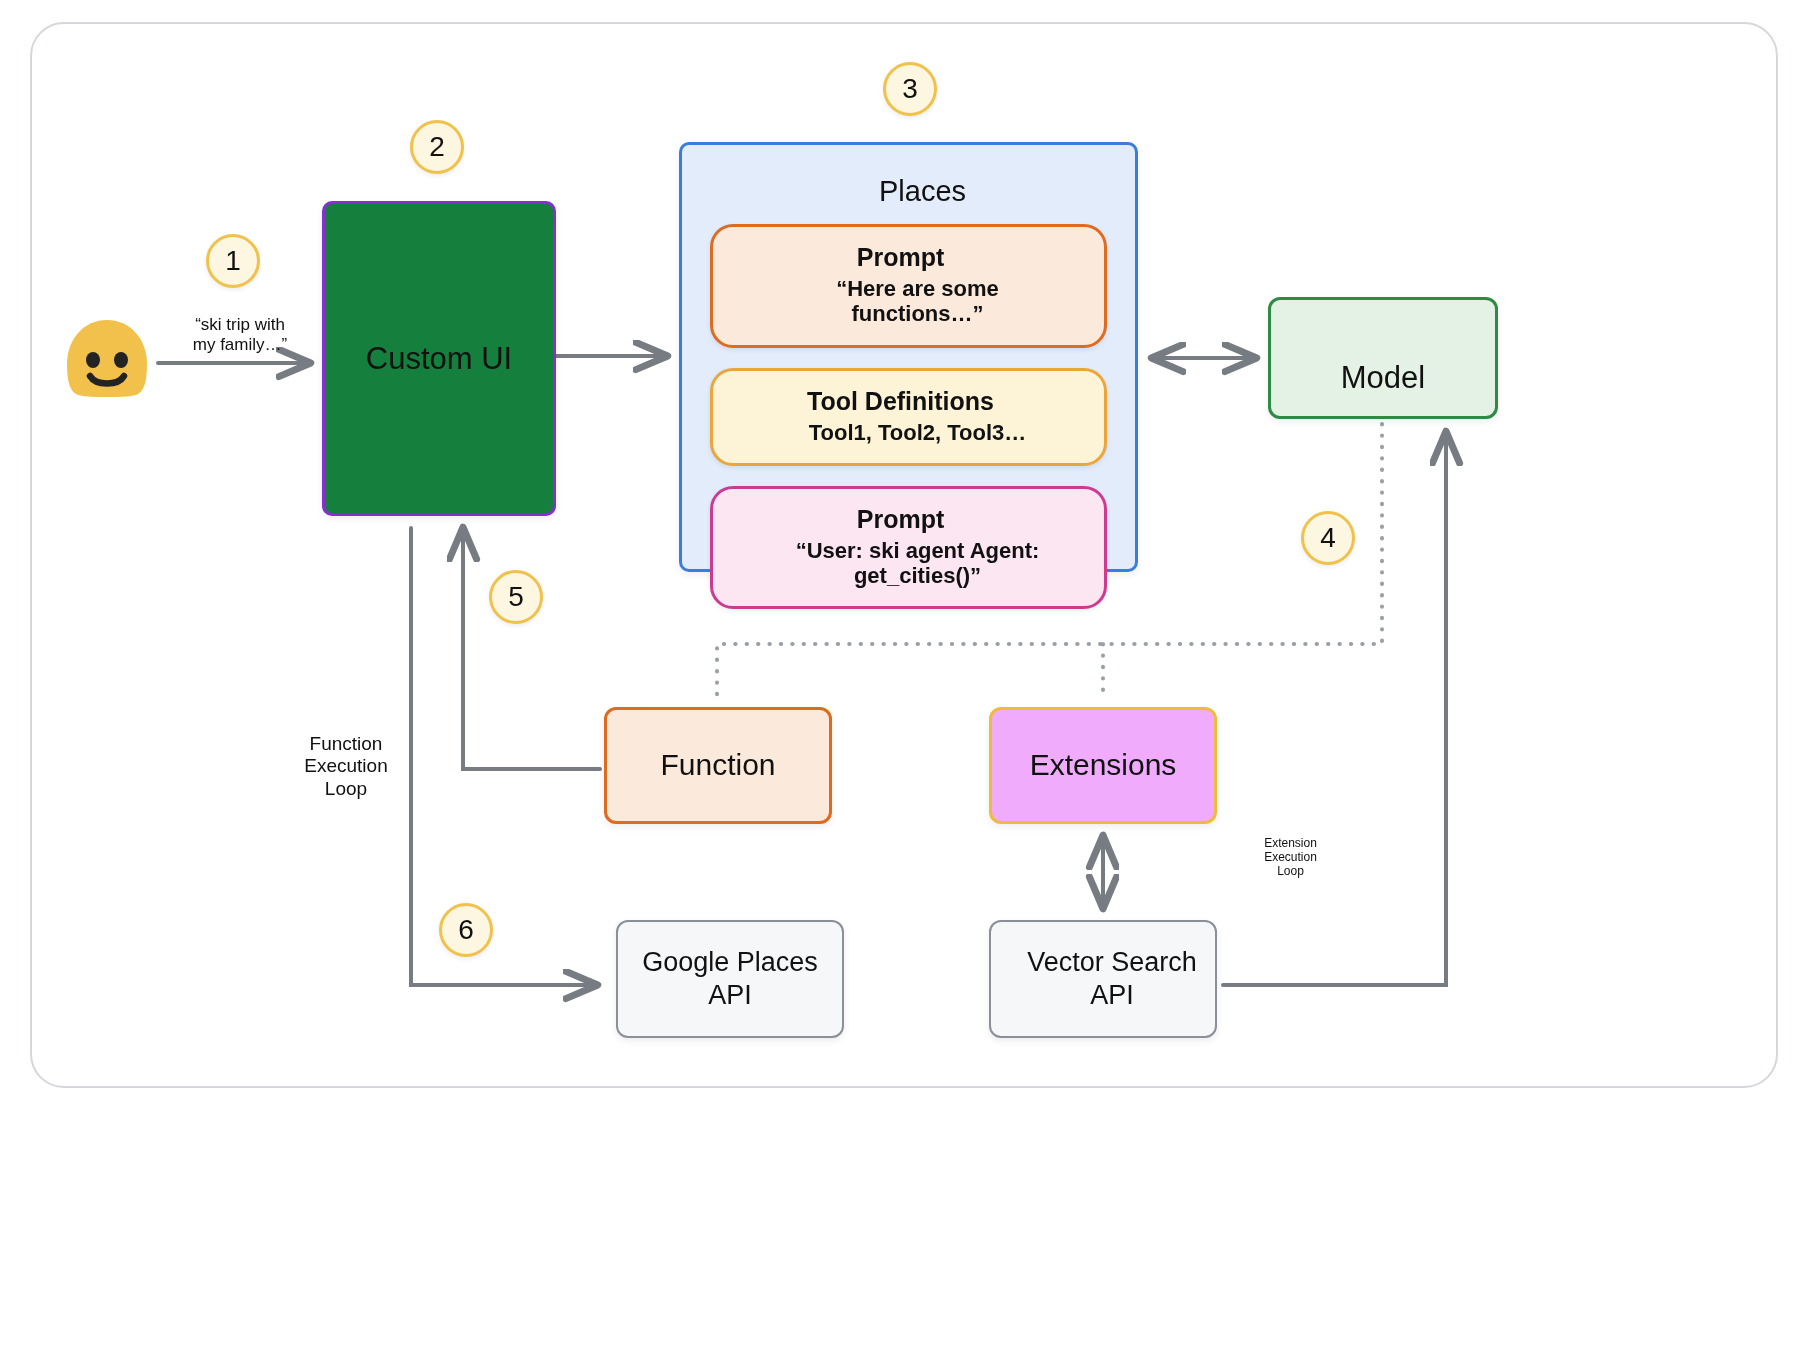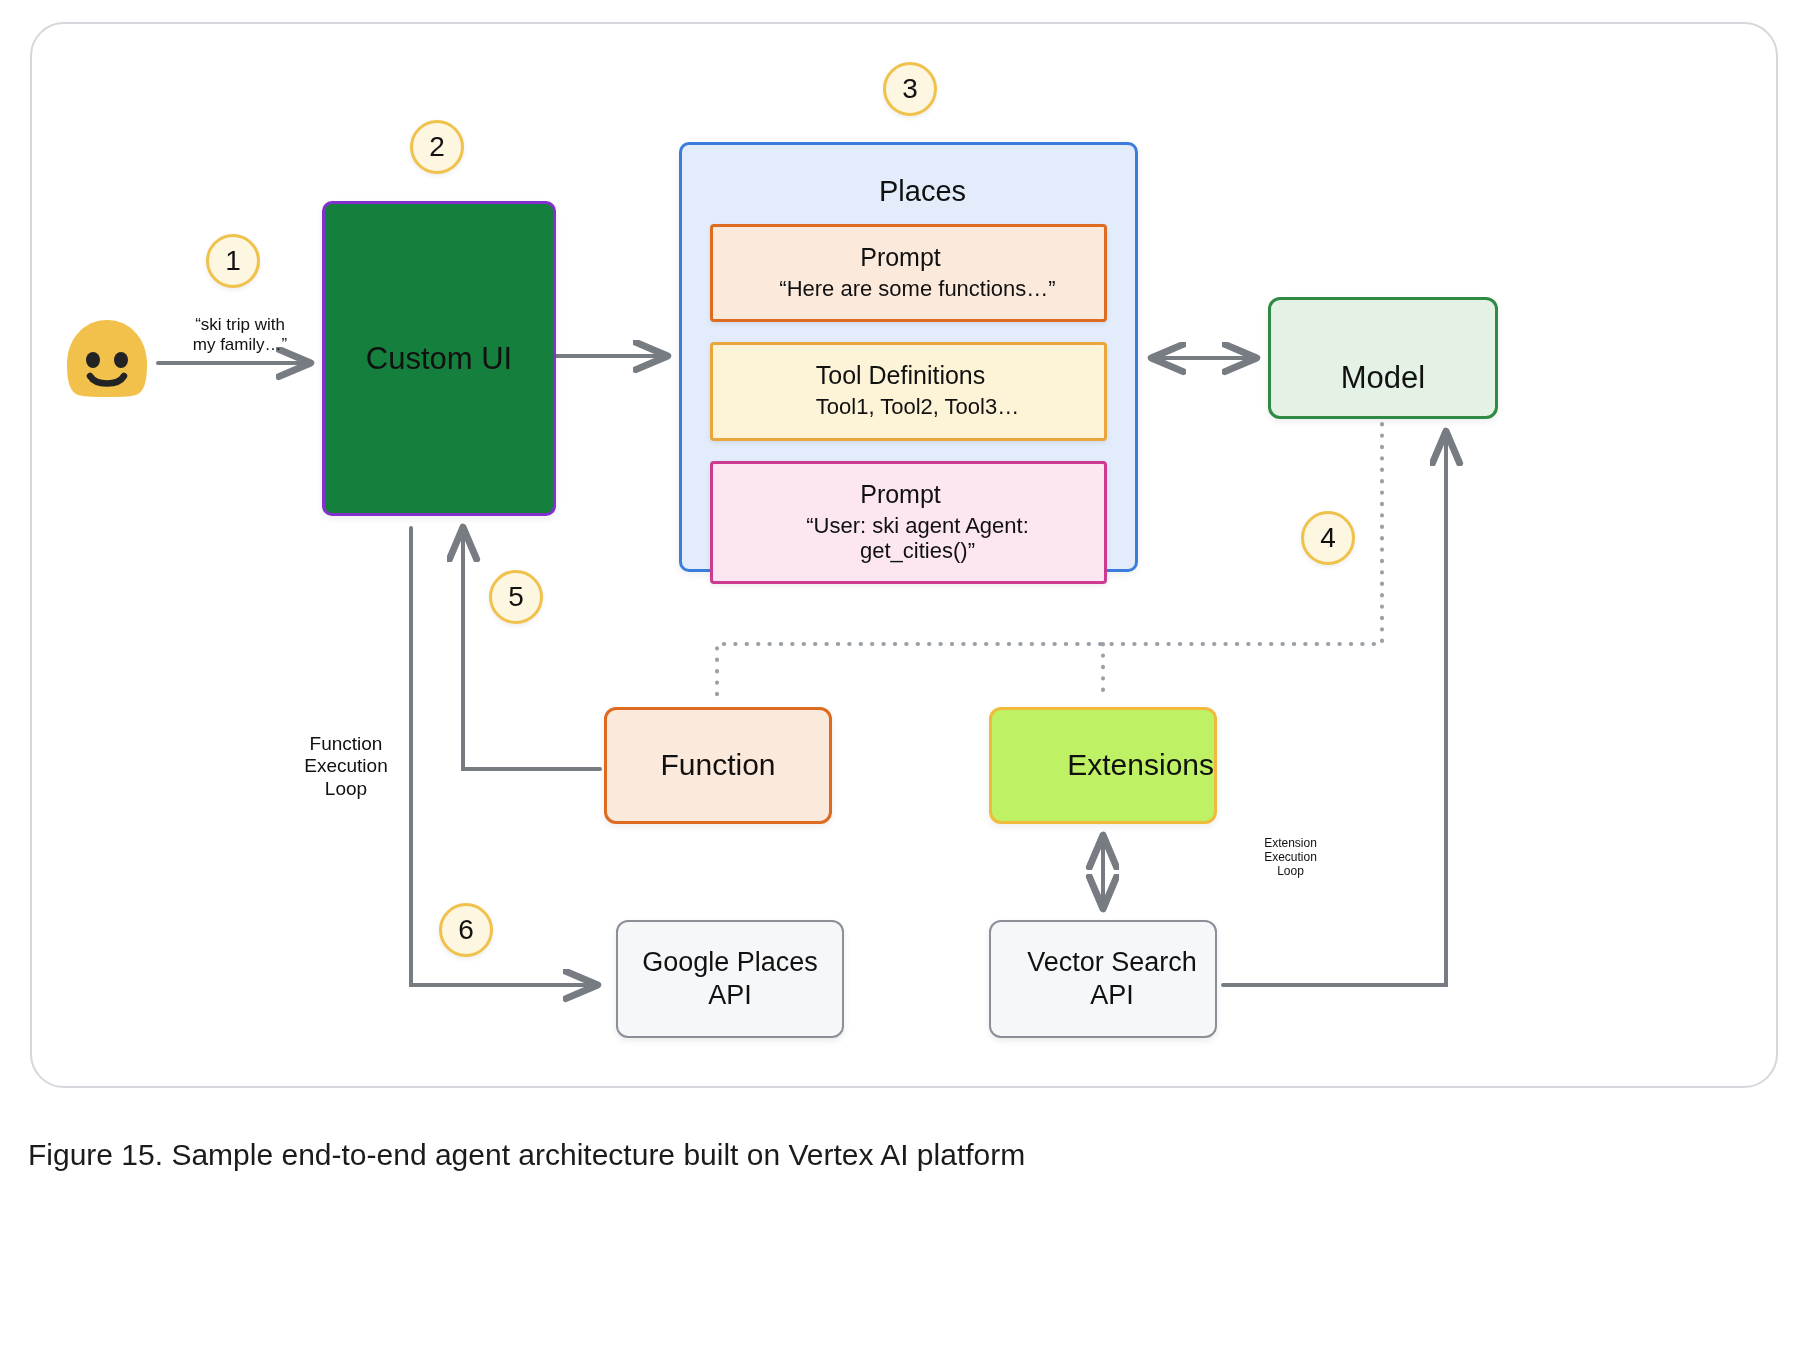--- a/index.html
+++ b/index.html
@@ -64,24 +64,25 @@
     border-radius: 10px;
     display: block;
     padding: 18px 28px;
     box-shadow: 0 3px 9px rgba(0,0,0,.07);
   }
   #agent-title {
     font-size: 29px; color: #111; margin: 12px 0 16px 28px;
   }
   .sub-card {
     box-sizing: border-box;
-    border-radius: 4px;
+    border-radius: 23px;
     padding: 16px 38px 18px 22px;
     margin-bottom: 20px;
     box-shadow: 0 2px 5px rgba(0,0,0,.08);
+    font-weight: bold;
   }
   .sub-title { font-size: 25px; color: #111; line-height: 1.12; }
   .sub-text  { font-size: 22px; color: #111; margin-left: 34px; margin-top: 5px; line-height: 1.15; }
   #prompt-1 { border: 3px solid #dd6b20; background: #fbeadc; }
   #tool-defs { border: 3px solid #eaa63a; background: #fdf4d8; }
   #prompt-2 { border: 3px solid #cc3b8f; background: #fbe6f1; margin-bottom: 0; }
 
   
   #model {
     left: 1268px; top: 297px; width: 230px; height: 122px;
@@ -94,23 +95,22 @@
   #function {
     left: 604px; top: 707px; width: 228px; height: 117px;
     border: 3px solid #dd6b20; background: #fbeadc;
     box-shadow: 0 3px 7px rgba(0,0,0,.07);
   }
   #function .node-label { font-size: 30px; color: #111; }
 
   
   #extensions {
     left: 989px; top: 707px; width: 228px; height: 117px;
-    border: 3px solid #f0bb3d; background: #bef264;
-    box-shadow: 0 3px 7px rgba(0,0,0,.07);
-    justify-content: flex-end;
+    border: 3px solid #f0bb3d; background: #f0abfc;
+    box-shadow: 0 3px 7px rgba(0,0,0,.07);
   }
   #extensions .node-label { font-size: 30px; color: #111; }
 
   
   #places-api {
     left: 604px; top: 920px; width: 228px; height: 118px;
     border: 2px solid #8a8f98; background: #f6f7f9;
     box-shadow: 0 3px 7px rgba(0,0,0,.08);
     margin-left: 12px;
   }
@@ -259,15 +259,14 @@
   <div class="free-label" id="fn-loop-label">Function<br>Execution<br>Loop</div>
   <div class="free-label" id="ext-loop-label">Extension<br>Execution<br>Loop</div>
 
   <div class="marker" id="marker-1">1</div>
   <div class="marker" id="marker-2">2</div>
   <div class="marker" id="marker-3">3</div>
   <div class="marker" id="marker-4">4</div>
   <div class="marker" id="marker-5">5</div>
   <div class="marker" id="marker-6">6</div>
 
-  <div id="caption">Figure 15. Sample end-to-end agent architecture built on Vertex AI platform</div>
 
 </div>
 
 </body></html>

